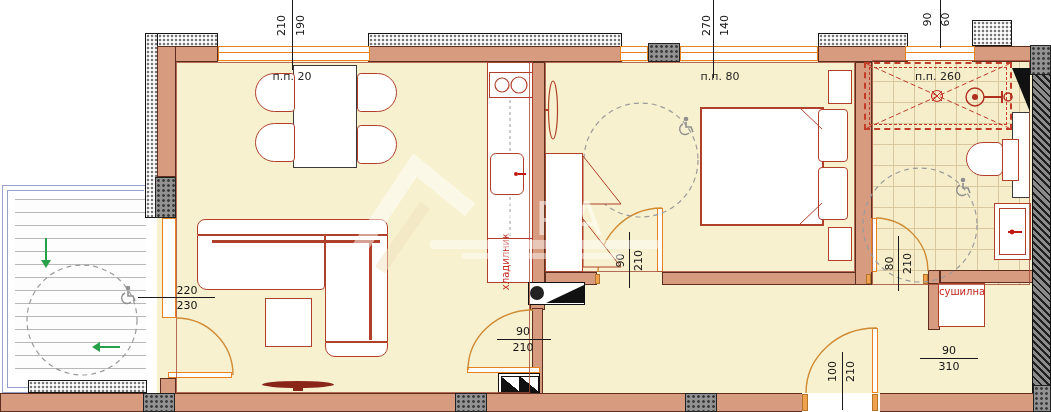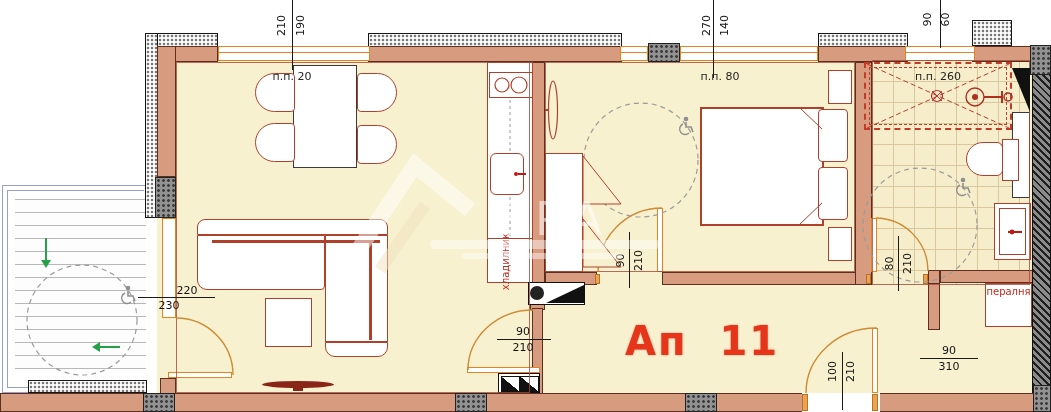--- a/index.html
+++ b/index.html
@@ -134,22 +134,22 @@
   <div class="a fw" style="left:828px;top:227px;width:24px;height:34px;"></div>
 
   <div class="a shower" style="left:864px;top:62px;width:148px;height:68px;"></div>
   <div class="a shower2" style="left:869px;top:67px;width:138px;height:58px;"></div>
   <div class="a fwd" style="left:1012px;top:112px;width:18px;height:86px;"></div>
   <div class="a fw" style="left:1002px;top:139px;width:17px;height:42px;"></div>
   <div class="a fw" style="left:966px;top:142px;width:37px;height:34px;border-radius:17px 6px 6px 17px;"></div>
   <div class="a fw" style="left:994px;top:203px;width:37px;height:57px;"></div>
   <div class="a fw" style="left:999px;top:208px;width:27px;height:47px;"></div>
 
-  <div class="a fw" style="left:985px;top:283px;width:47px;height:44px;">
-    <div class="rlbl" style="margin-top:2px;">пералня</div>
+  <div class="a fw" style="left:938px;top:283px;width:47px;height:44px;">
+    <div class="rlbl" style="margin-top:2px;">сушилна</div>
   </div>
 
   <div class="a leaf" style="left:168px;top:372px;width:64px;height:6px;"></div>
   <div class="a leaf" style="left:467px;top:367px;width:73px;height:6px;"></div>
   <div class="a leaf" style="left:657px;top:208px;width:6px;height:64px;"></div>
   <div class="a leaf" style="left:871px;top:218px;width:6px;height:54px;"></div>
   <div class="a leaf" style="left:872px;top:328px;width:6px;height:65px;"></div>
   <div class="a tick" style="left:595px;top:274px;width:5px;height:10px;"></div>
   <div class="a tick" style="left:866px;top:274px;width:5px;height:10px;"></div>
   <div class="a tick" style="left:923px;top:274px;width:5px;height:10px;"></div>
@@ -244,31 +244,30 @@
   <div class="a dim dimv" style="left:907px;top:13px;width:40px;height:13px;">90</div>
   <div class="a dim dimv" style="left:925px;top:13px;width:40px;height:13px;">60</div>
   <div class="a dim dimv" style="left:812px;top:365px;width:40px;height:13px;">100</div>
   <div class="a dim dimv" style="left:830px;top:365px;width:40px;height:13px;">210</div>
   <div class="a dim dimv" style="left:600px;top:254px;width:40px;height:13px;">90</div>
   <div class="a dim dimv" style="left:618px;top:254px;width:40px;height:13px;">210</div>
   <div class="a dim dimv" style="left:869px;top:257px;width:40px;height:13px;">80</div>
   <div class="a dim dimv" style="left:887px;top:257px;width:40px;height:13px;">210</div>
 
   <div class="a dim" style="left:166px;top:284px;width:42px;height:12px;">220</div>
-  <div class="a dim" style="left:148px;top:299px;width:42px;height:12px;">230</div>
+  <div class="a dim" style="left:166px;top:299px;width:42px;height:12px;">230</div>
   <div class="a dim" style="left:502px;top:325px;width:42px;height:12px;">90</div>
   <div class="a dim" style="left:502px;top:341px;width:42px;height:12px;">210</div>
   <div class="a dim" style="left:928px;top:344px;width:42px;height:12px;">90</div>
   <div class="a dim" style="left:928px;top:360px;width:42px;height:12px;">310</div>
 
   <div class="a pp" style="left:262px;top:70px;width:60px;">п.п. 20</div>
   <div class="a pp" style="left:690px;top:70px;width:60px;">п.п. 80</div>
   <div class="a pp" style="left:905px;top:70px;width:66px;">п.п. 260</div>
 
   <div class="a rlbl dimv" style="left:472px;top:256px;width:66px;height:11px;">хладилник</div>
 
   <div class="a" id="wm-text" style="left:498px;top:192px;width:200px;">ЕРА</div>
   <div class="a wmbar" style="left:430px;top:240px;width:230px;height:9px;"></div>
   <div class="a wmbar" style="left:462px;top:253px;width:160px;height:6px;"></div>
 
-  <div class="a" id="ap-title" style="left:625px;top:318px;width:200px;height:50px;">Ап  11</div>
 
 </div>
 
 </body></html>

